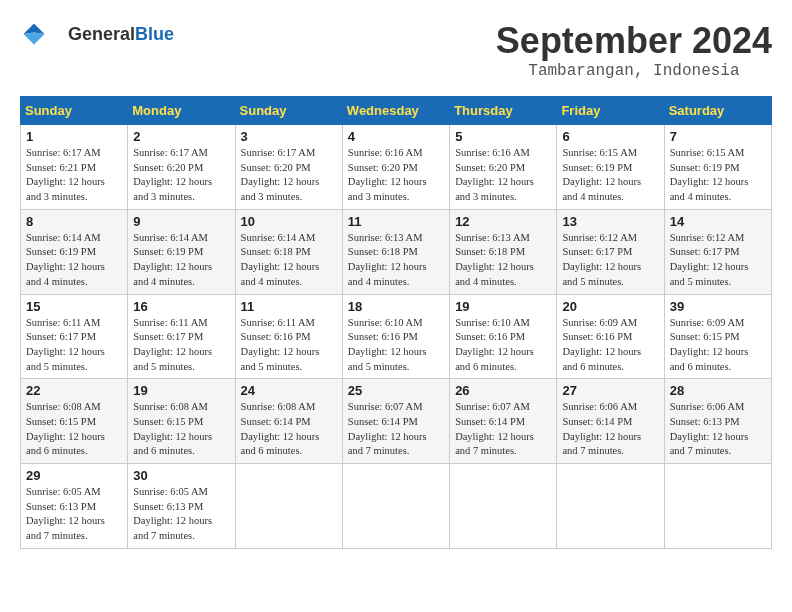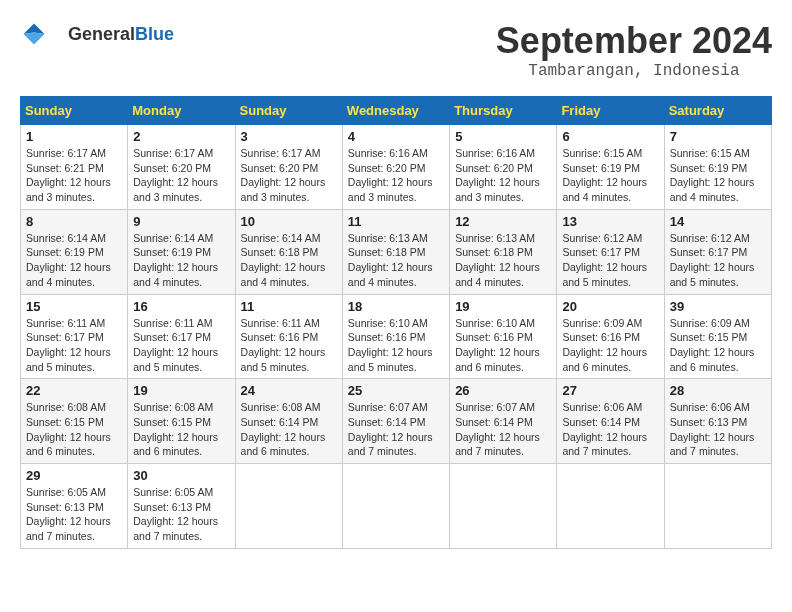--- a/index.html
+++ b/index.html
@@ -78,20 +78,21 @@
       font-size: 13px;
       font-weight: bold;
       color: #222;
       display: block;
       margin-bottom: 2px;
     }
     .day-info {
       color: #333;
       line-height: 1.4;
       font-size: 10.5px;
+      font-family: Liberation Serif, serif;
     }
     .empty-cell {
       background: #f9f9f9;
     }
   </style>
 </head>
 <body>
 
 <div class="header">
   <div class="logo">

